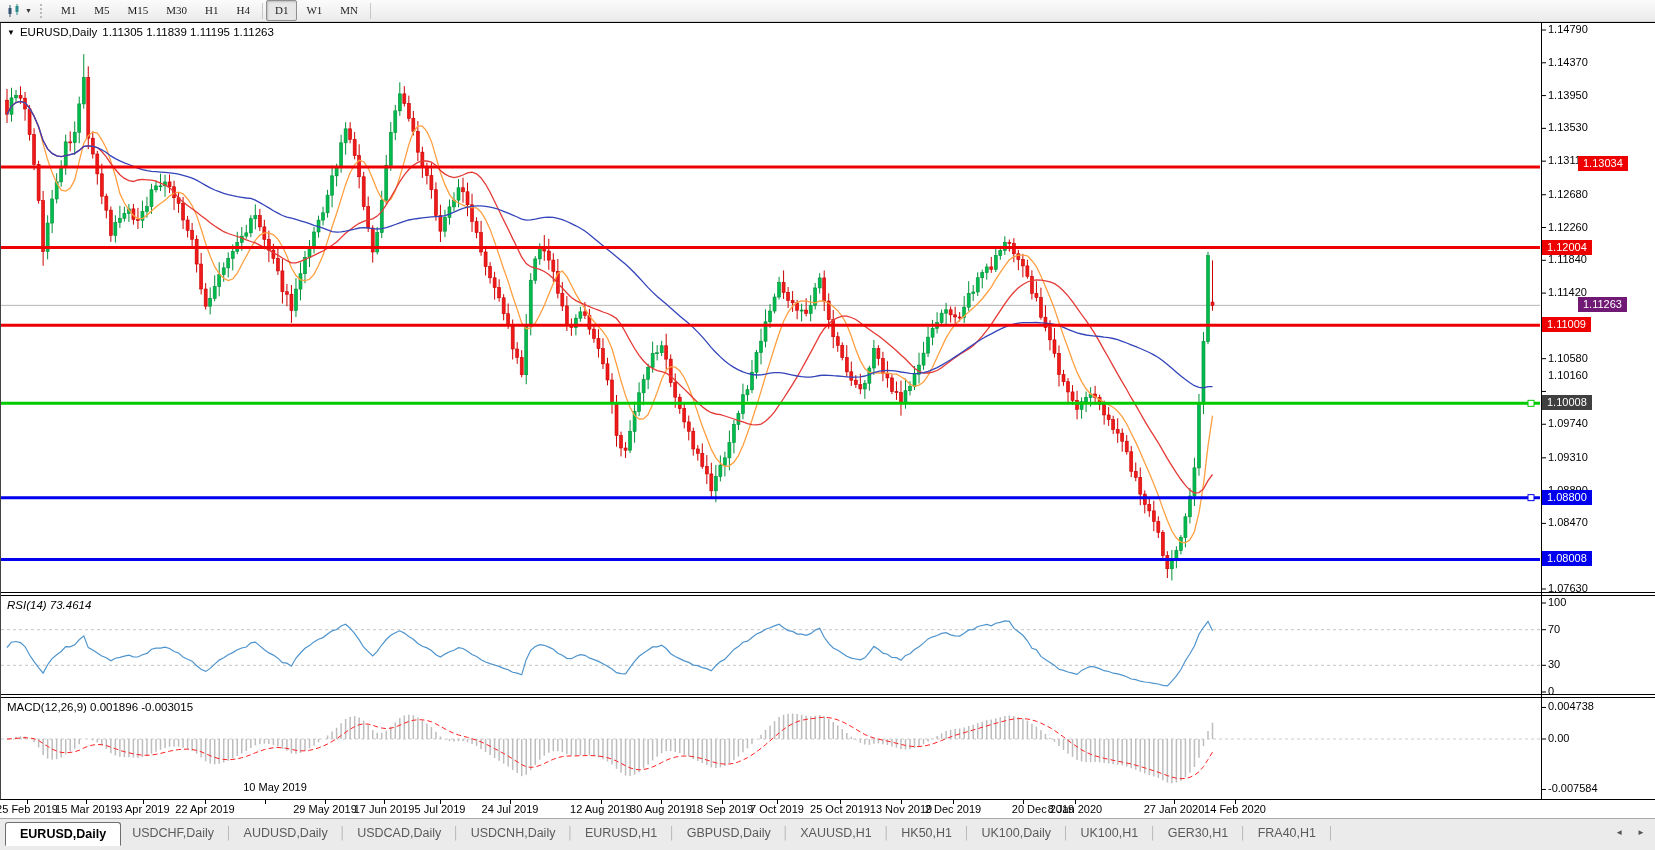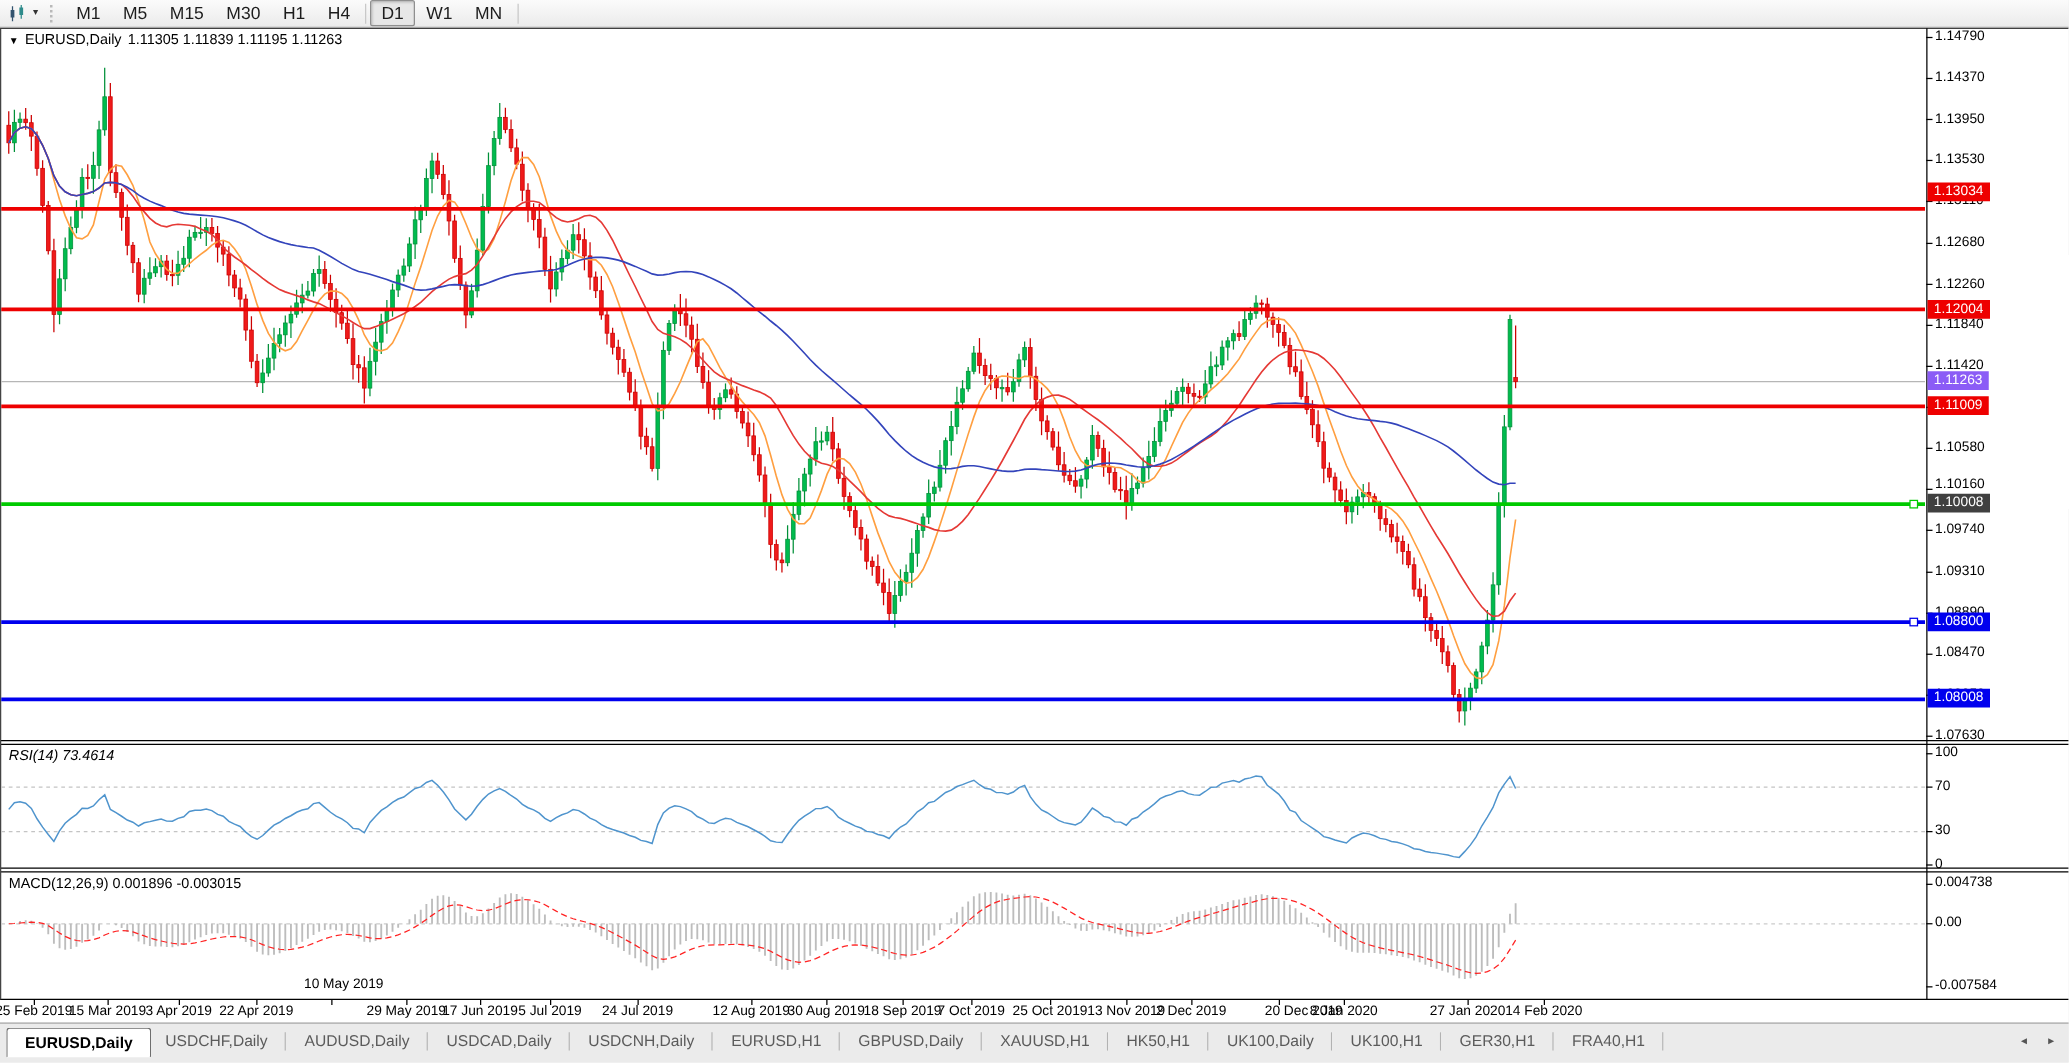--- a/index.html
+++ b/index.html
@@ -13,22 +13,22 @@
     position:absolute;top:0;left:0;width:1655px;height:21px;
     background:linear-gradient(#fbfbfb,#ebebeb);
     border-bottom:1px solid #d2d2d2;
     display:flex;align-items:center;z-index:30;
   }
   .tb-iconbtn{display:flex;align-items:center;height:19px;padding:0 4px 0 6px;cursor:default;}
   .tb-caret{font-size:7px;color:#333;margin-left:3px;}
   .tb-grip{width:4px;height:14px;border-left:2px dotted #b9b9b9;margin:0 6px 0 4px;}
   .tb-sep{width:1px;height:16px;background:#c8c8c8;margin:0 3px;}
   .tf-btn{
-    height:19px;line-height:19px;padding:0 8px;font-size:14px;color:#1c1c1c;
-    border:1px solid transparent;border-radius:2px;cursor:default;
+    height:19px;line-height:19px;padding:0 8px;font-size:11px;color:#1c1c1c;
+    border:1px solid transparent;border-radius:2px;cursor:default;font-family:Liberation Serif, serif;
   }
   .tf-btn.active{
     background:#e7e7e7;border:1px solid #8f8f8f;
     box-shadow:inset 1px 1px 2px rgba(0,0,0,0.18);
   }
   
   .chart-window{
     position:absolute;top:22px;left:0;width:1655px;height:796px;
     background:#ffffff;z-index:1;
   }
@@ -1003,37 +1003,37 @@
       <span class="axis-tick-label" style="top: 55.7894px;">1.14370</span>
       <span class="axis-tick-label" style="top: 88.5788px;">1.13950</span>
       <span class="axis-tick-label" style="top: 121.368px;">1.13530</span>
       <span class="axis-tick-label" style="top: 154.158px;">1.13110</span>
       <span class="axis-tick-label" style="top: 187.728px;">1.12680</span>
       <span class="axis-tick-label" style="top: 220.517px;">1.12260</span>
       <span class="axis-tick-label" style="top: 253.306px;">1.11840</span>
       <span class="axis-tick-label" style="top: 286.096px;">1.11420</span>
       <span class="axis-tick-label" style="top: 318.885px;">1.11000</span>
       <span class="axis-tick-label" style="top: 351.675px;">1.10580</span>
-      <span class="axis-tick-label" style="top: 381px;">1.10160</span>
+      <span class="axis-tick-label" style="top: 369px;">1.10160</span>
       <span class="axis-tick-label" style="top: 417.253px;">1.09740</span>
       <span class="axis-tick-label" style="top: 450.824px;">1.09310</span>
       <span class="axis-tick-label" style="top: 483.613px;">1.08890</span>
       <span class="axis-tick-label" style="top: 516.402px; text-align: right;">1.08470</span>
       <span class="axis-tick-label" style="top: 549.192px;">1.08050</span>
       <span class="axis-tick-label" style="top: 581.981px;">1.07630</span>
       <span class="axis-tick-label" style="top: 596px;">100</span>
       <span class="axis-tick-label" style="top: 622.7px;">70</span>
       <span class="axis-tick-label" style="top: 658.3px;">30</span>
       <span class="axis-tick-label" style="top: 685px;">0</span>
       <span class="axis-tick-label" style="top: 700.469px;">0.004738</span>
       <span class="axis-tick-label" style="top: 732px;">0.00</span>
       <span class="axis-tick-label" style="top: 782.472px;">-0.007584</span>
-      <span class="price-badge" style="top: 146px; background: rgb(238, 0, 0); color: rgb(255, 255, 255);">1.13034</span>
+      <span class="price-badge" style="top: 156px; background: rgb(238, 0, 0); color: rgb(255, 255, 255); margin-left: 36px;">1.13034</span>
       <span class="price-badge" style="top: 239.503px; background: rgb(238, 0, 0); color: rgb(255, 255, 255);">1.12004</span>
-      <span class="price-badge" style="top: 297.353px; background: #8b5cf6; color: rgb(255, 255, 255);">1.11263</span>
+      <span class="price-badge" style="top: 297.353px; background: #701a75; color: rgb(255, 255, 255); margin-left: 36px;">1.11263</span>
       <span class="price-badge" style="top: 317.183px; background: rgb(238, 0, 0); color: rgb(255, 255, 255);">1.11009</span>
       <span class="price-badge" style="top: 395.331px; background: #404040; color: rgb(255, 255, 255);">1.10008</span>
       <span class="price-badge" style="top: 489.639px; background: rgb(0, 0, 238); color: rgb(255, 255, 255);">1.08800</span>
       <span class="price-badge" style="top: 551.471px; background: rgb(0, 0, 238); color: rgb(255, 255, 255);">1.08008</span>
       <span class="date-label" style="left: -15px; top: 803px;">25 Feb 2019</span>
       <span class="date-label" style="left: 44px; top: 803px;">15 Mar 2019</span>
       <span class="date-label" style="left: 101px; top: 803px;">3 Apr 2019</span>
       <span class="date-label" style="left: 163px; top: 803px;">22 Apr 2019</span>
       <span class="date-label" style="left: 223px; top: 781px; padding-left: 10px;">10 May 2019</span>
       <span class="date-label" style="left: 283px; top: 803px;">29 May 2019</span>

